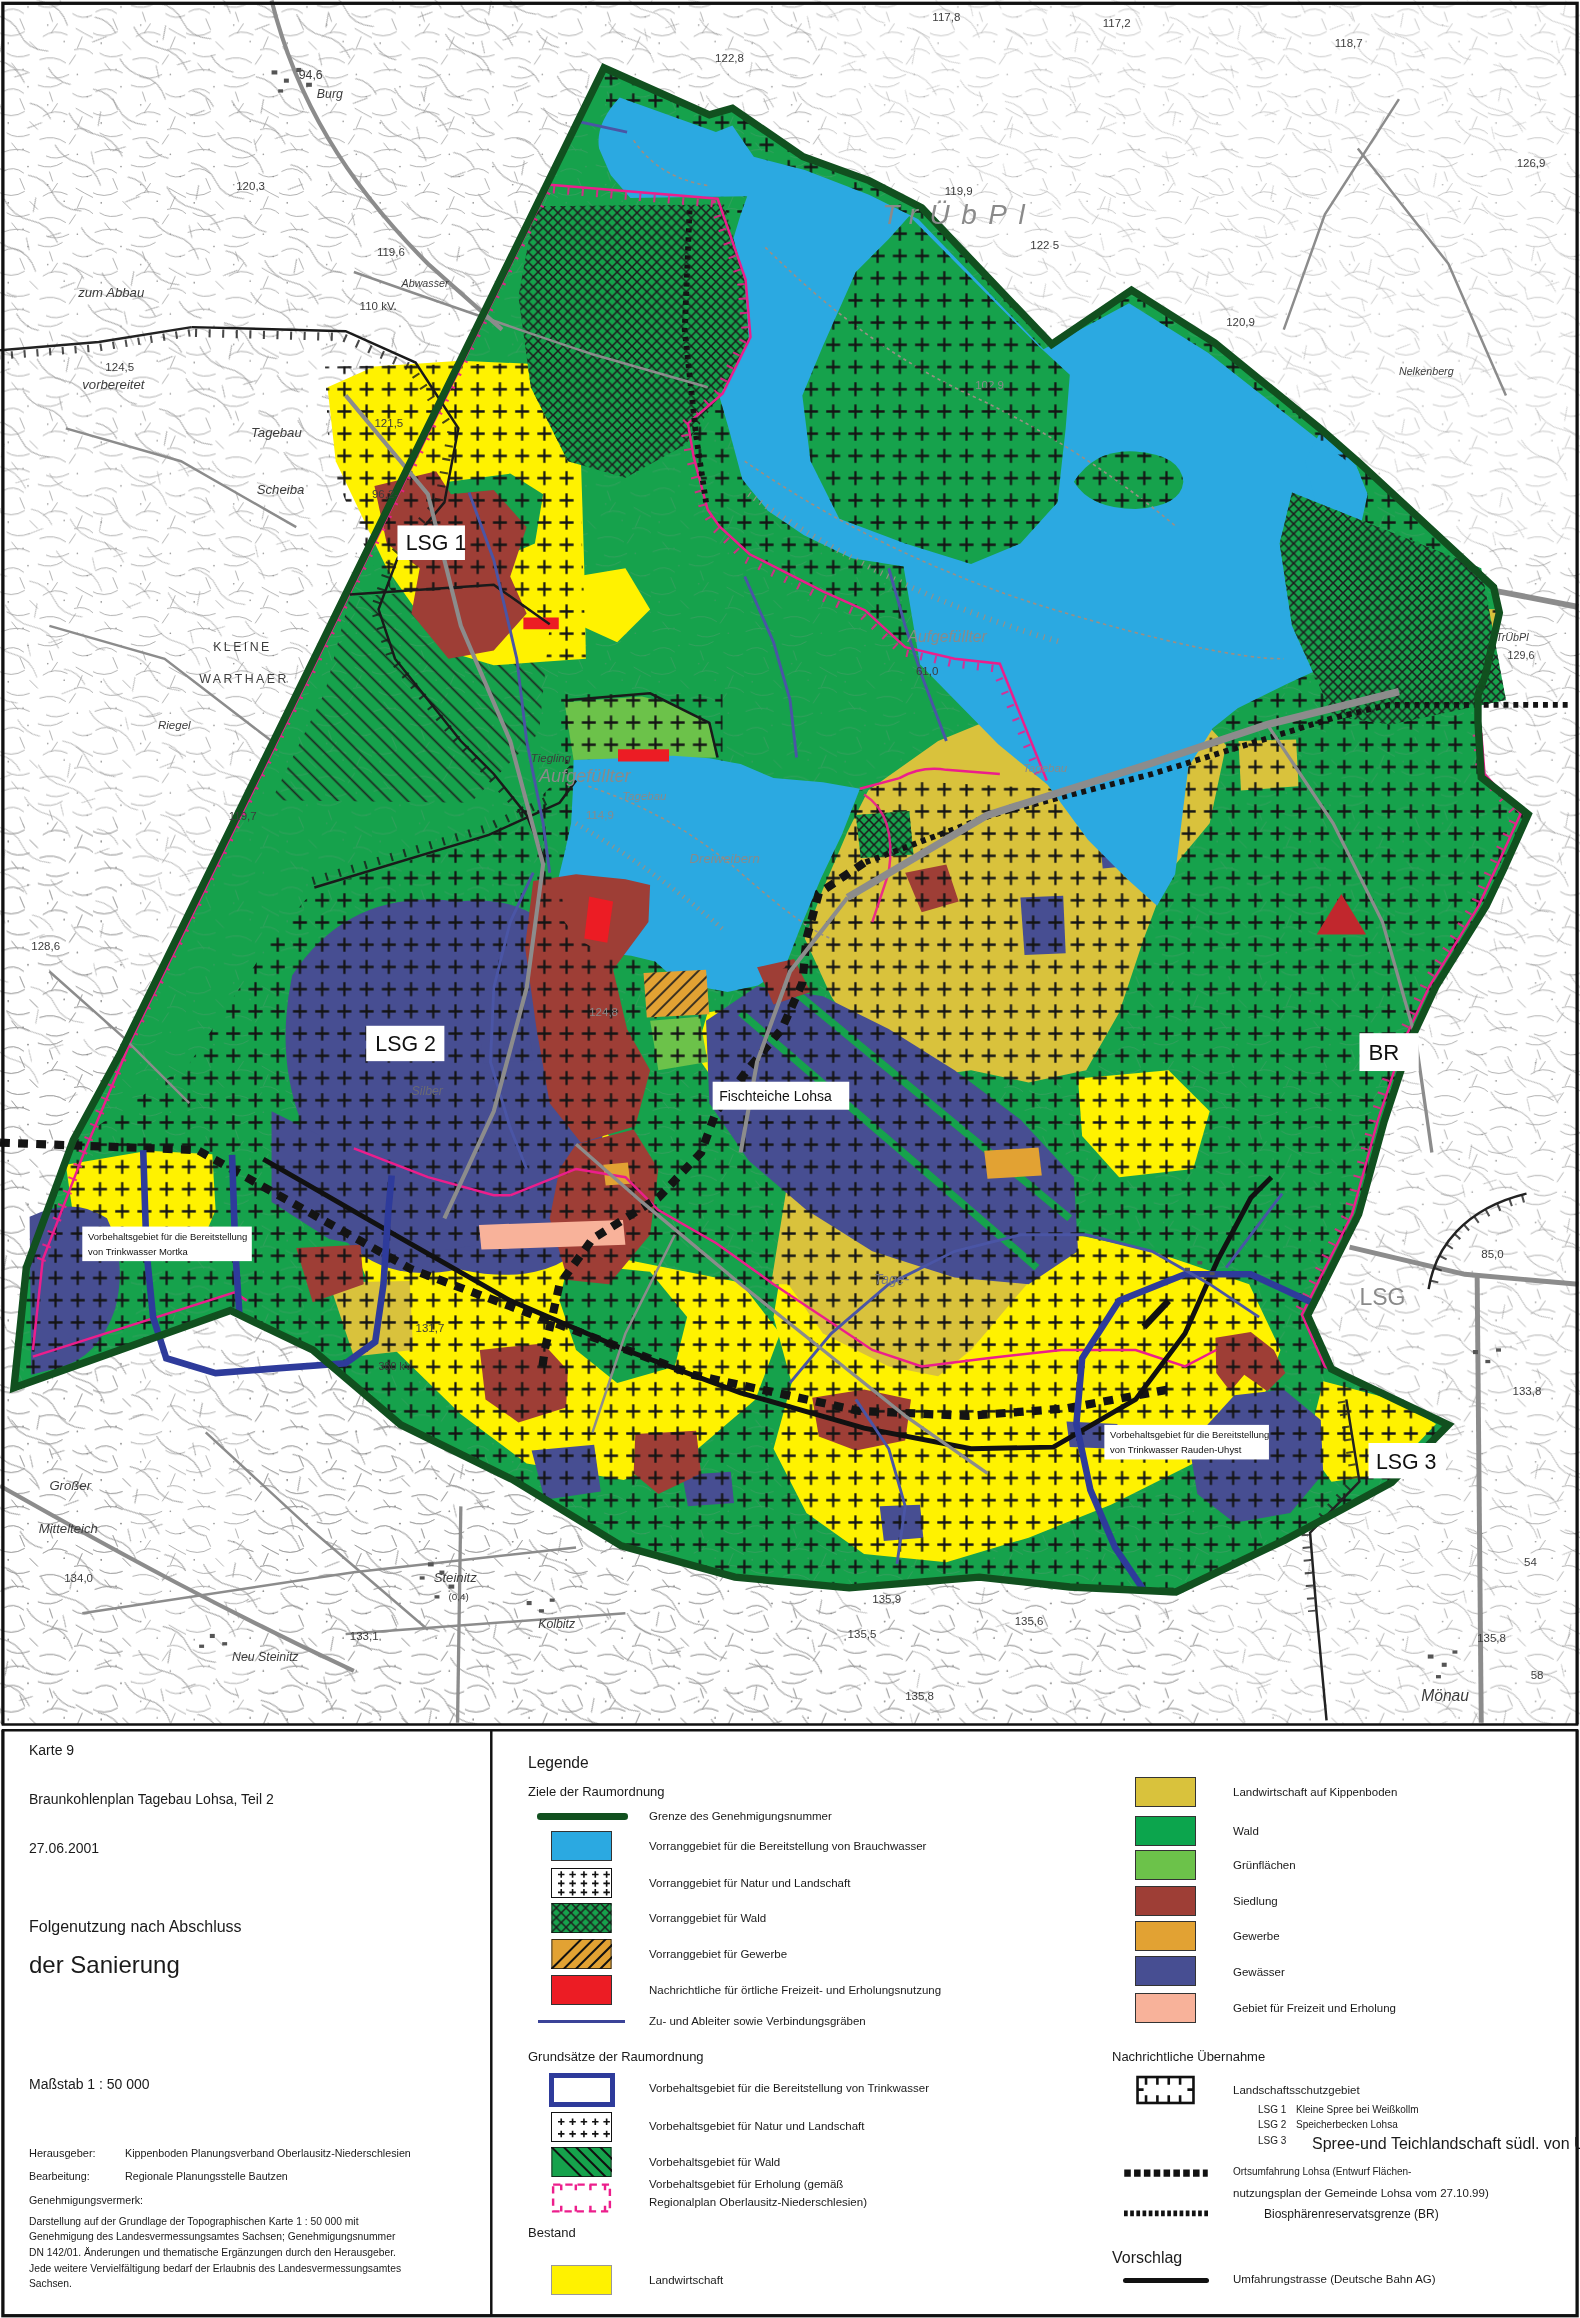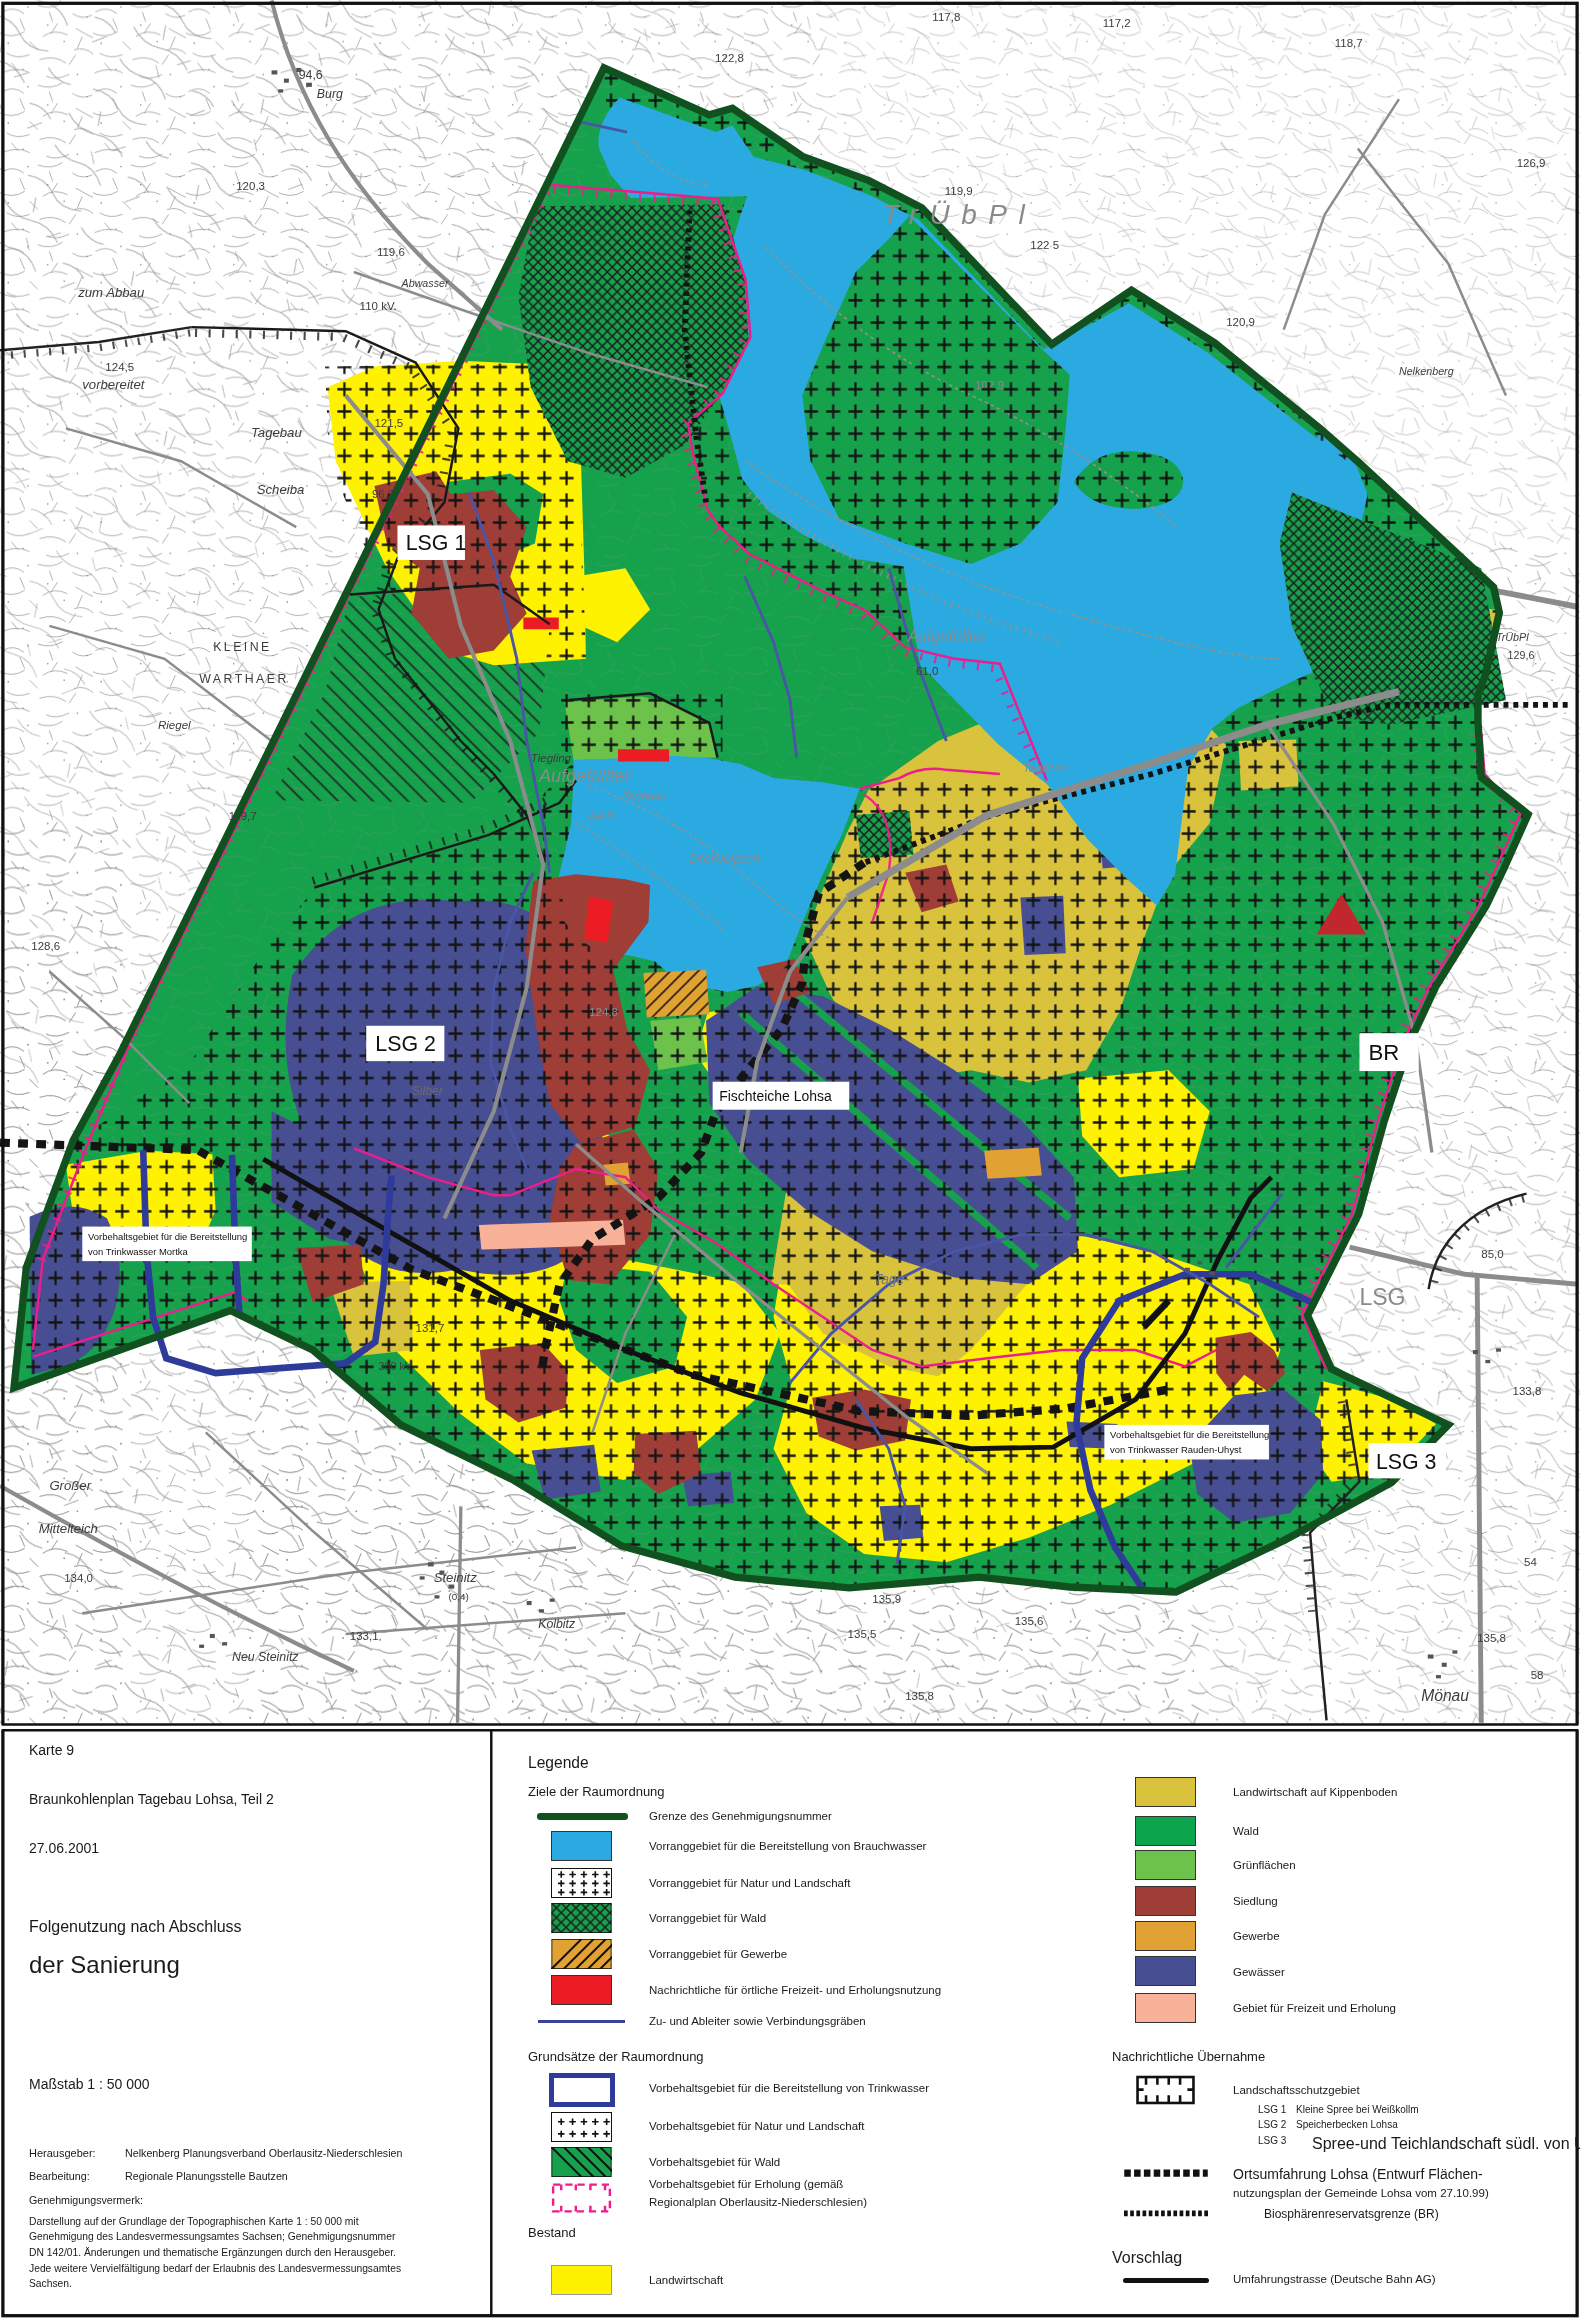--- a/index.html
+++ b/index.html
@@ -432,21 +432,21 @@
 <line x1="597" y1="2102" x2="597" y2="2813" stroke="#111" stroke-width="3"></line>
 </svg>
 
 <div class="t" style="left:29px;top:1742px;font-size:14px">Karte 9</div>
 <div class="t" style="left:29px;top:1791px;font-size:14px">Braunkohlenplan Tagebau Lohsa, Teil 2</div>
 <div class="t" style="left:29px;top:1840px;font-size:14px">27.06.2001</div>
 <div class="t" style="left:29px;top:1918px;font-size:16px">Folgenutzung nach Abschluss</div>
 <div class="t" style="left:29px;top:1951px;font-size:24px">der Sanierung</div>
 <div class="t" style="left:29px;top:2076px;font-size:14px">Maßstab 1 : 50 000</div>
 <div class="t" style="left:29px;top:2147px;font-size:11px">Herausgeber:</div>
-<div class="t" style="left:125px;top:2147px;font-size:10.7px">Nelkenberg Planungsverband Oberlausitz-Niederschlesien</div>
+<div class="t" style="left:125px;top:2147px;font-size:10.7px">Kippenboden Planungsverband Oberlausitz-Niederschlesien</div>
 <div class="t" style="left:29px;top:2170px;font-size:10.7px">Bearbeitung:</div>
 <div class="t" style="left:125px;top:2170px;font-size:10.7px">Regionale Planungsstelle Bautzen</div>
 <div class="t" style="left:29px;top:2194px;font-size:10.7px">Genehmigungsvermerk:</div>
 <div class="t" style="left:29px;top:2216px;font-size:10.3px">Darstellung auf der Grundlage der Topographischen Karte 1 : 50 000 mit</div>
 <div class="t" style="left:29px;top:2231px;font-size:10.3px">Genehmigung des Landesvermessungsamtes Sachsen; Genehmigungsnummer</div>
 <div class="t" style="left:29px;top:2247px;font-size:10.3px">DN 142/01. Änderungen und thematische Ergänzungen durch den Herausgeber.</div>
 <div class="t" style="left:29px;top:2263px;font-size:10.3px">Jede weitere Vervielfältigung bedarf der Erlaubnis des Landesvermessungsamtes</div>
 <div class="t" style="left:29px;top:2278px;font-size:10.3px">Sachsen.</div>
 
 <div class="t" style="left:528px;top:1754px;font-size:15.6px">Legende</div>
@@ -557,21 +557,21 @@
 <div class="t" style="left:1258px;top:2104px;font-size:10px">LSG 1</div>
 <div class="t" style="left:1296px;top:2104px;font-size:10px">Kleine Spree bei Weißkollm</div>
 <div class="t" style="left:1258px;top:2119px;font-size:10px">LSG 2</div>
 <div class="t" style="left:1296px;top:2119px;font-size:10px">Speicherbecken Lohsa</div>
 <div class="t" style="left:1258px;top:2135px;font-size:10px">LSG 3</div>
 <div class="t" style="left:1312px;top:2135px;font-size:16px">Spree-und Teichlandschaft südl. von Uhyst</div>
 
 <svg class="abs" style="left:1124px;top:2169px" width="84" height="8.2" viewBox="0 0 102 10">
     <path d="M0,5 H102" stroke="#111" stroke-width="9" stroke-dasharray="8,4"></path>
   </svg>
-<div class="t" style="left:1233px;top:2166px;font-size:14px">Ortsumfahrung Lohsa (Entwurf Flächen-</div>
+<div class="t" style="left:1233px;top:2166px;font-size:10px">Ortsumfahrung Lohsa (Entwurf Flächen-</div>
 <div class="t" style="left:1233px;top:2187px;font-size:11.5px">nutzungsplan der Gemeinde Lohsa vom 27.10.99)</div>
 
 <svg class="abs" style="left:1124px;top:2210px" width="84" height="6.6" viewBox="0 0 102 8">
     <path d="M0,4 H102" stroke="#111" stroke-width="7" stroke-dasharray="4.5,3"></path>
   </svg>
 <div class="t" style="left:1264px;top:2207px;font-size:12px">Biosphärenreservatsgrenze (BR)</div>
 <div class="t" style="left:1112px;top:2249px;font-size:16px">Vorschlag</div>
 
 <div class="abs" style="left:1123px;top:2278px;width:86px;height:5px;background:#111;border-radius:2.5px"></div>
 <div class="t" style="left:1233px;top:2273px;font-size:11.5px">Umfahrungstrasse (Deutsche Bahn AG)</div>

